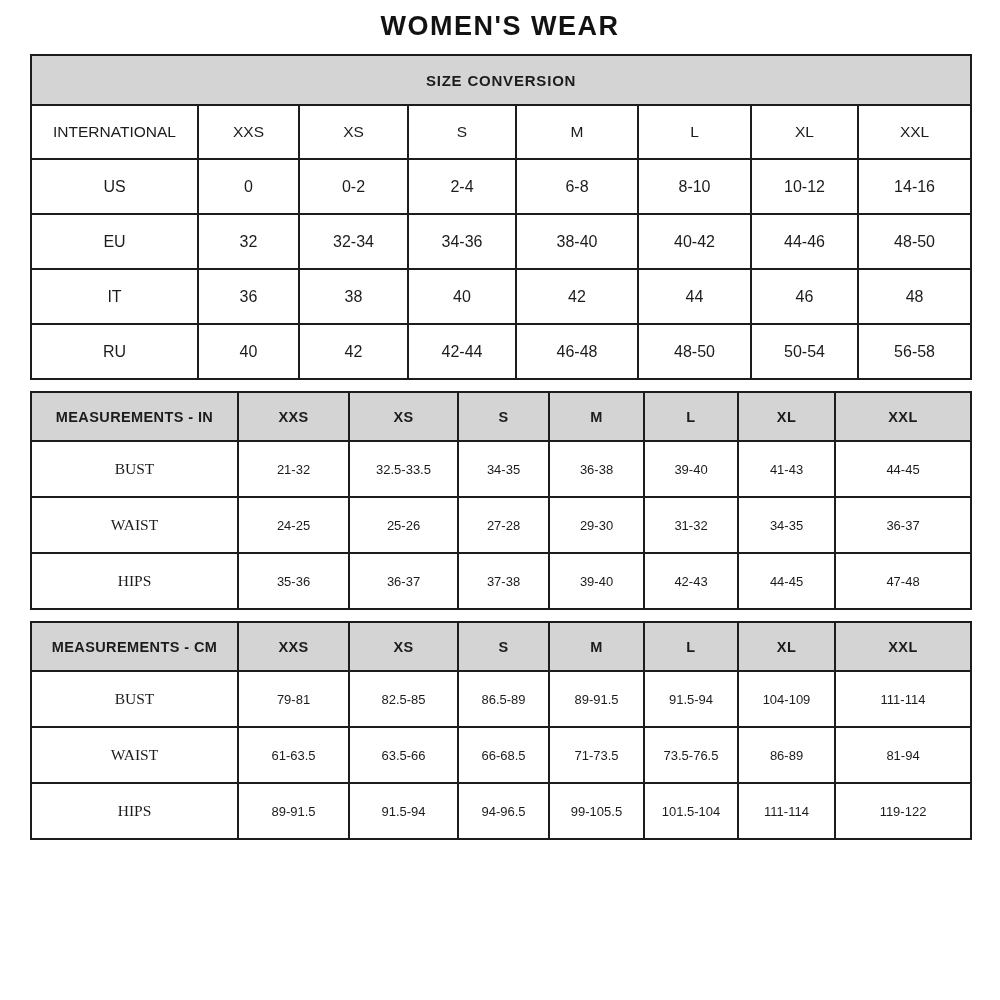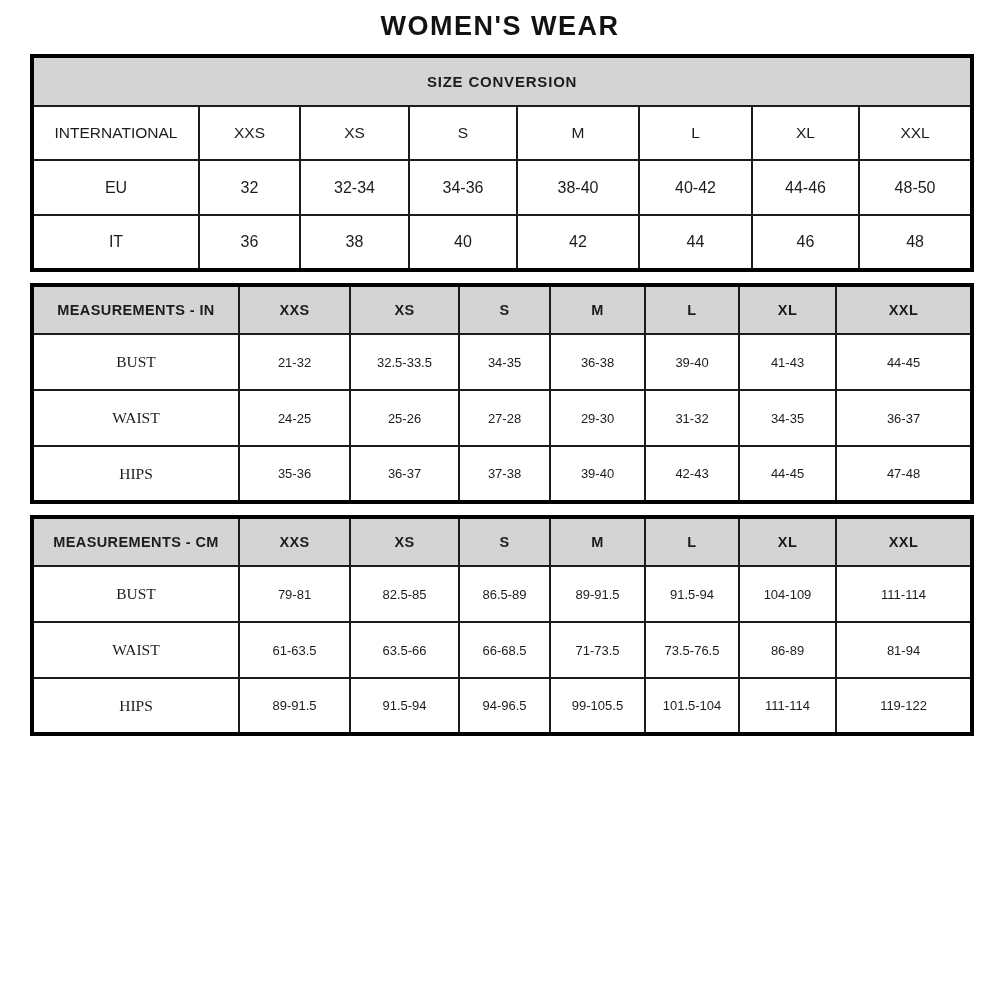--- a/index.html
+++ b/index.html
@@ -16,21 +16,21 @@
     text-align: center;
     font-size: 27px;
     font-weight: 700;
     letter-spacing: 1.5px;
     color: #121212;
   }
   table {
     width: 940px;
     border-collapse: collapse;
     table-layout: fixed;
-    border: 4px solid #000000;
+    border: 1px solid #000000;
   }
   th, td {
     border: 2px solid #1c1c1c;
     text-align: center;
     vertical-align: middle;
     padding: 0 2px;
     font-weight: 400;
     color: #1c1c1c;
   }
   .gray { background: #d4d4d4; }
@@ -69,38 +69,58 @@
           <th class="col-head">INTERNATIONAL</th>
           <th class="col-head">XXS</th>
           <th class="col-head">XS</th>
           <th class="col-head">S</th>
           <th class="col-head">M</th>
           <th class="col-head">L</th>
           <th class="col-head">XL</th>
           <th class="col-head">XXL</th>
         </tr>
         <tr class="data-row">
+          <td class="row-label">US</td>
+          <td>0</td>
+          <td>0-2</td>
+          <td>2-4</td>
+          <td>6-8</td>
+          <td>8-10</td>
+          <td>10-12</td>
+          <td>14-16</td>
+        </tr>
+        <tr class="data-row">
           <td class="row-label">EU</td>
           <td>32</td>
           <td>32-34</td>
           <td>34-36</td>
           <td>38-40</td>
           <td>40-42</td>
           <td>44-46</td>
           <td>48-50</td>
         </tr>
         <tr class="data-row">
           <td class="row-label">IT</td>
           <td>36</td>
           <td>38</td>
           <td>40</td>
           <td>42</td>
           <td>44</td>
           <td>46</td>
           <td>48</td>
+        </tr>
+        <tr class="data-row">
+          <td class="row-label">RU</td>
+          <td>40</td>
+          <td>42</td>
+          <td>42-44</td>
+          <td>46-48</td>
+          <td>48-50</td>
+          <td>50-54</td>
+          <td>56-58</td>
         </tr>
       </tbody>
     </table>
 
   <table class="tm">
       <colgroup>
         <col style="width: 207px;">
         <col style="width: 111px;">
         <col style="width: 109px;">
         <col style="width: 91px;">

